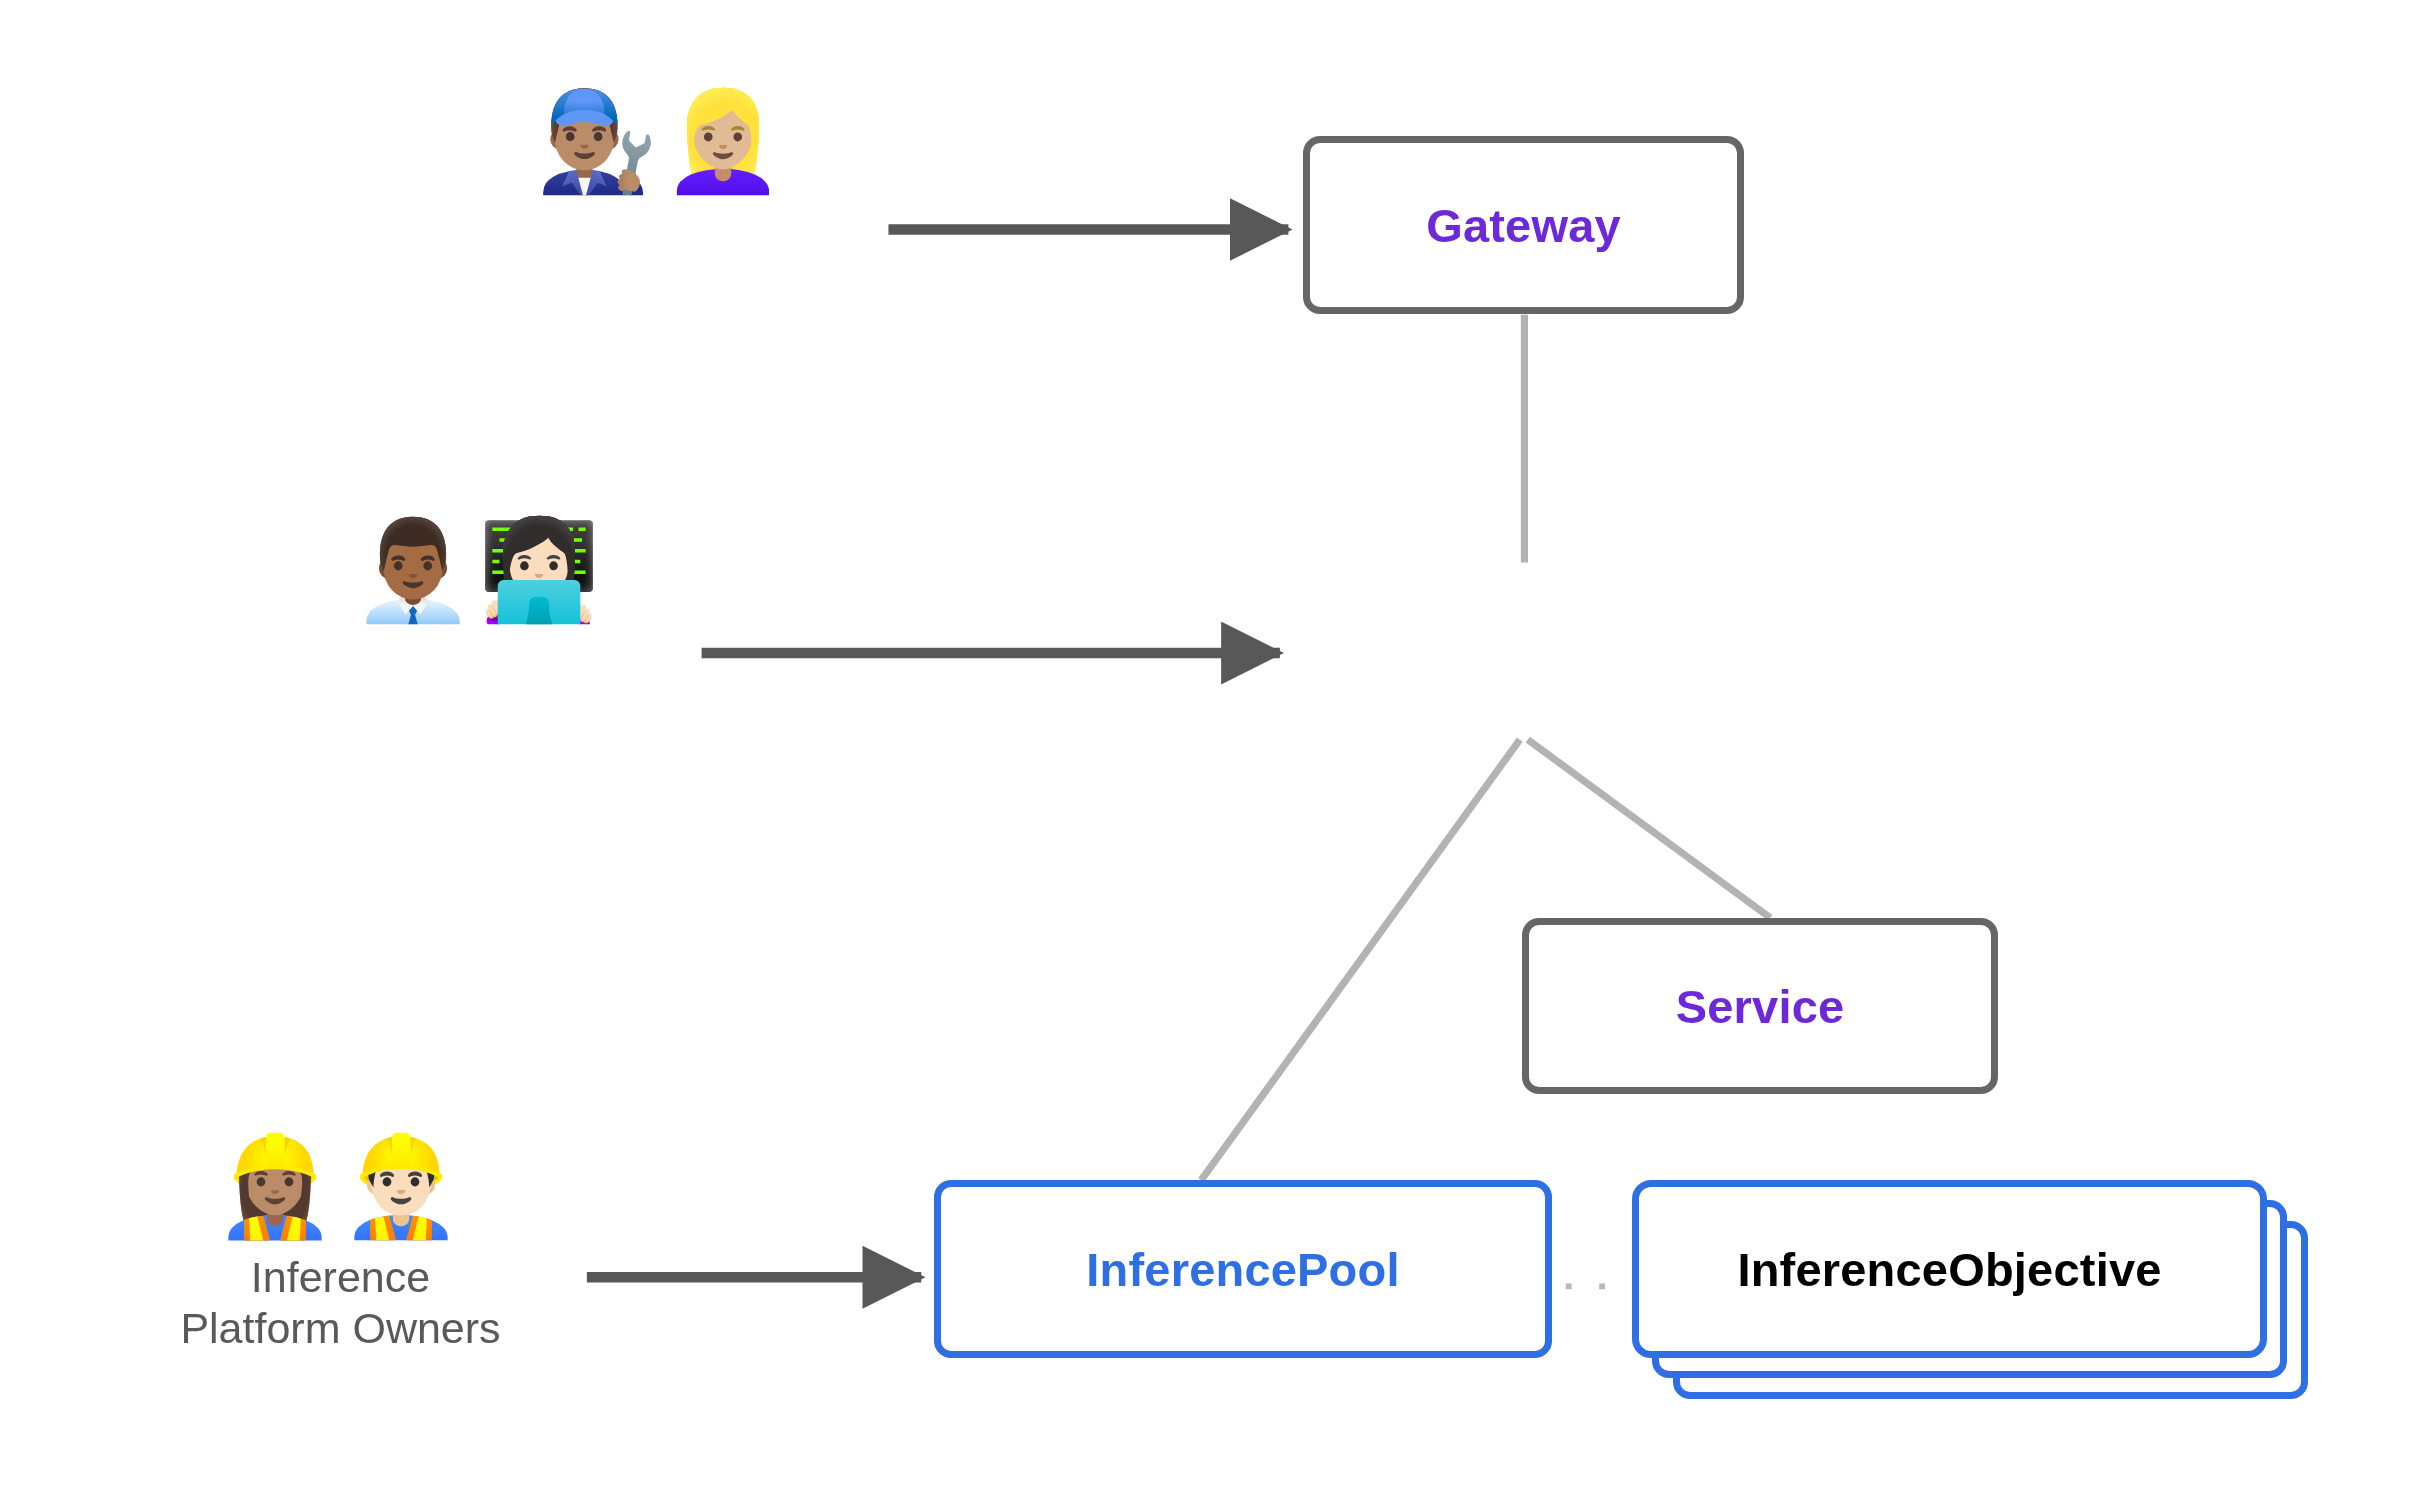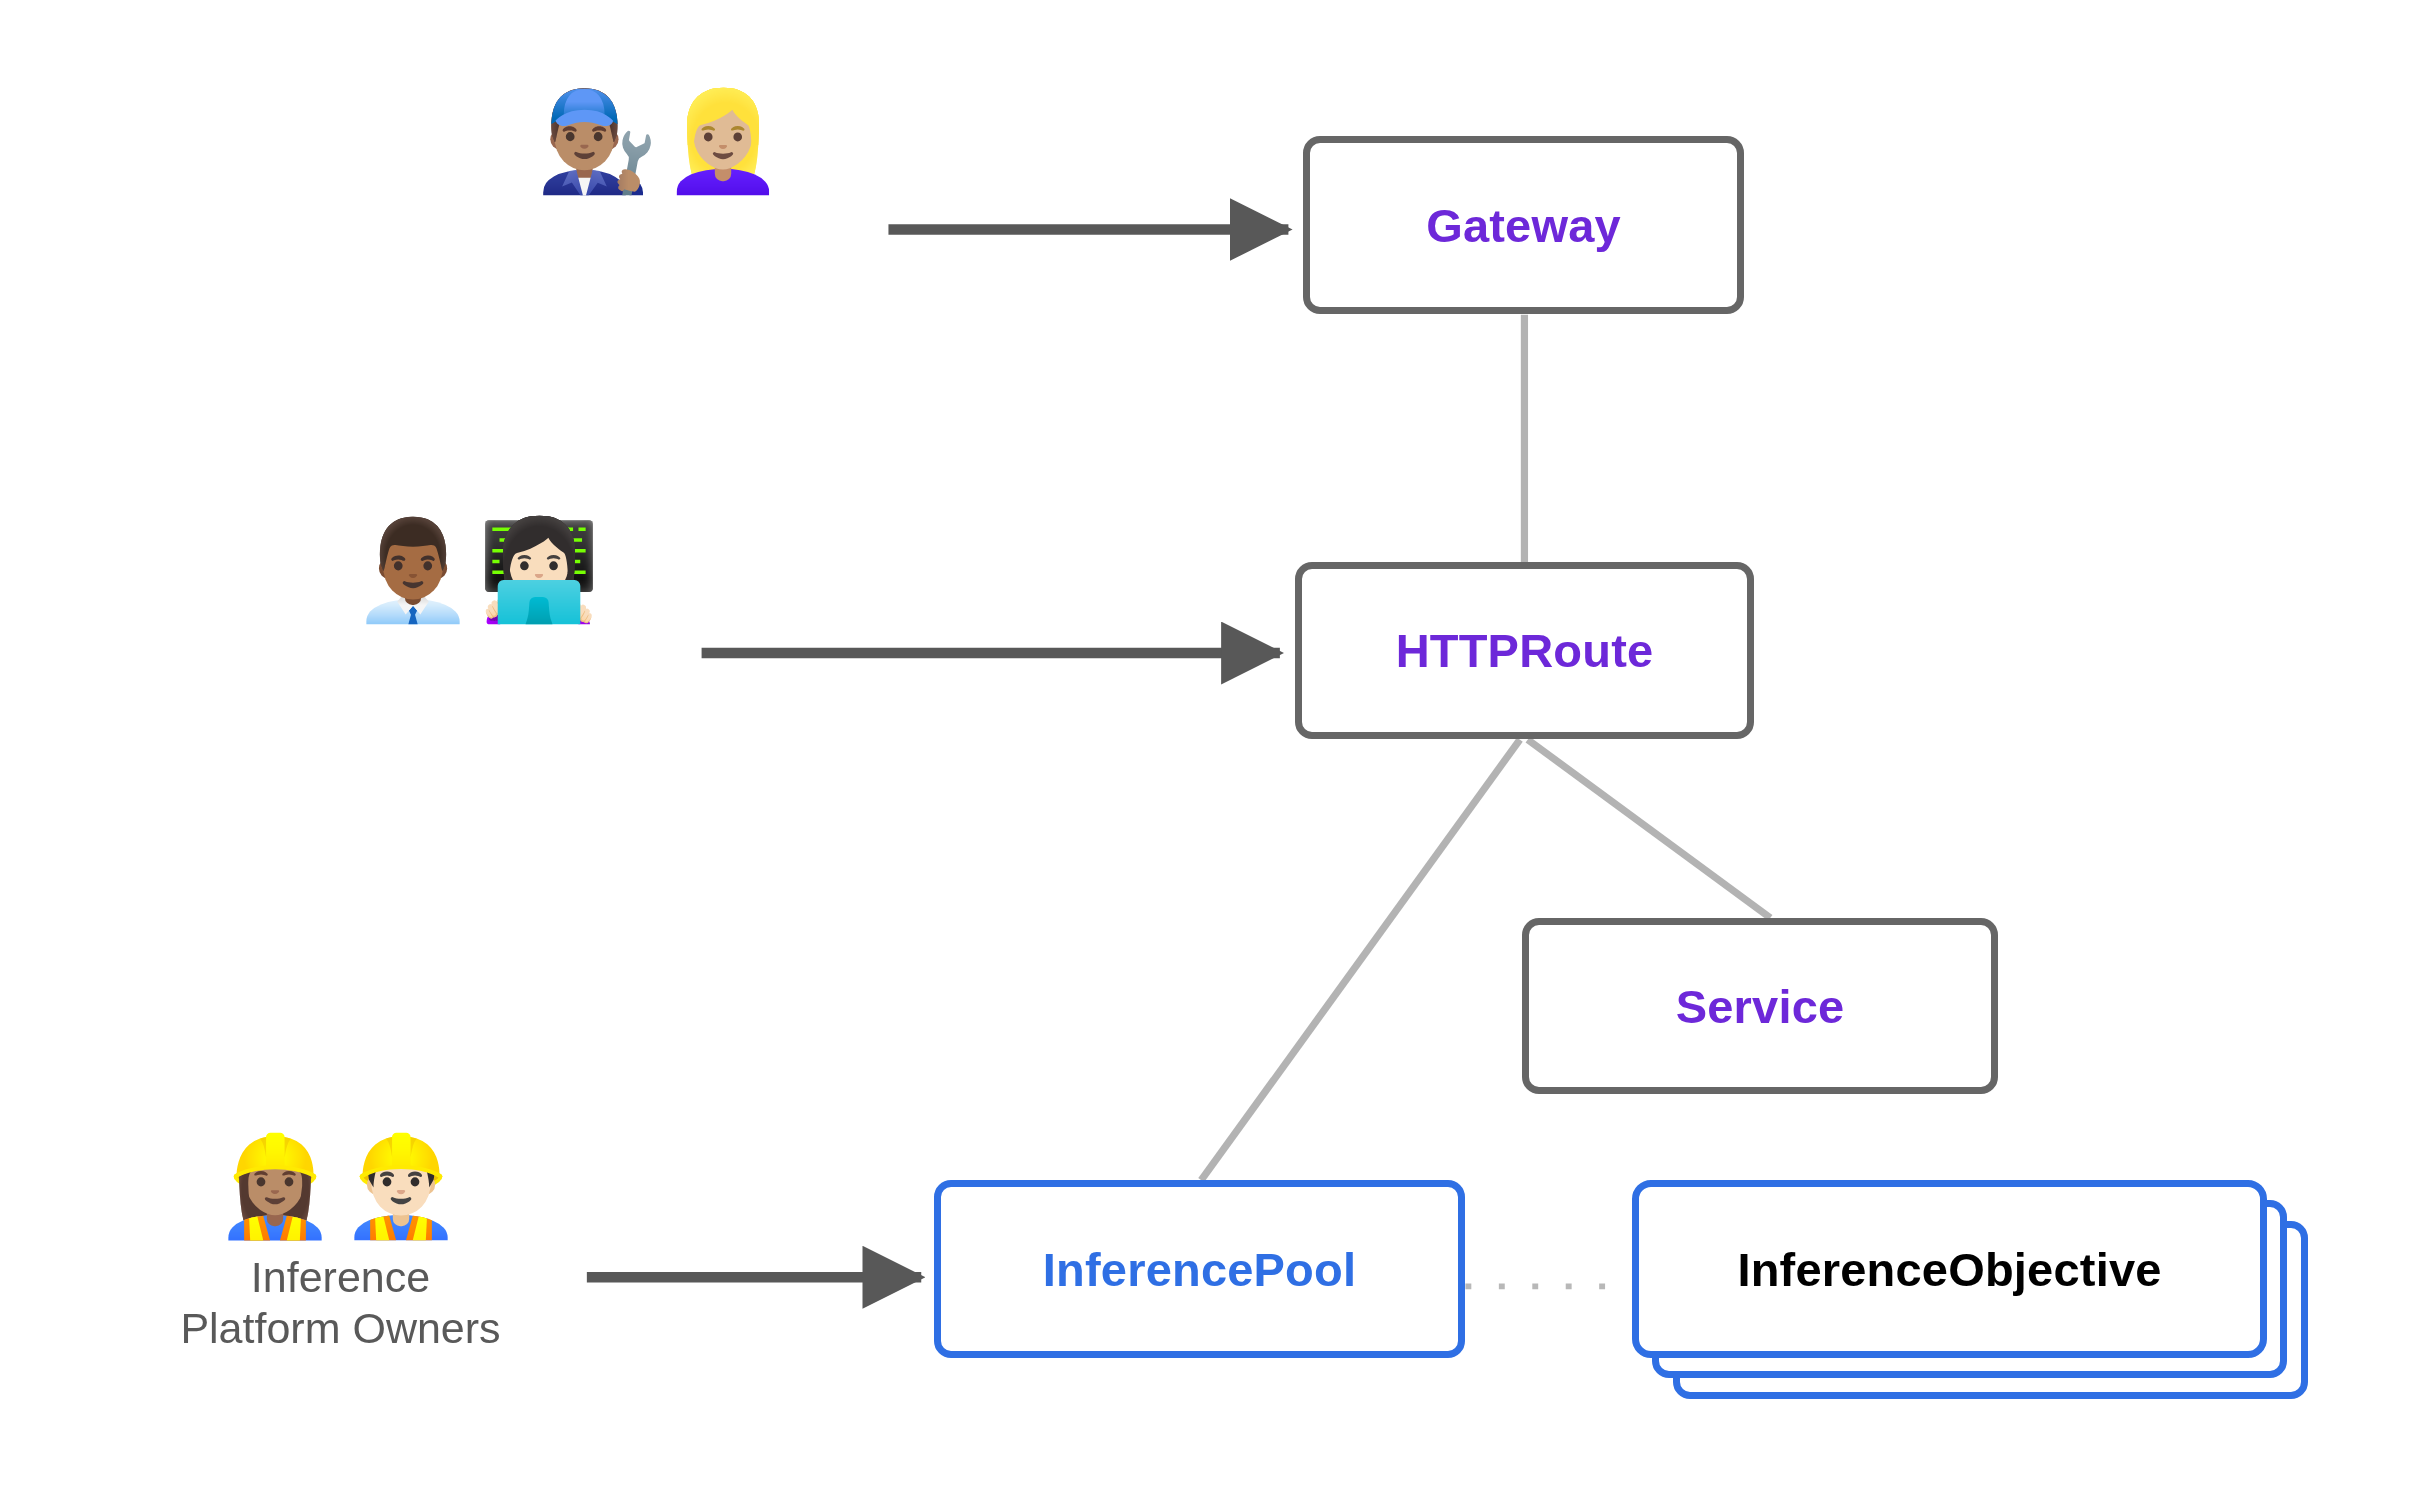--- a/index.html
+++ b/index.html
@@ -141,29 +141,26 @@
   <div class="persona" style="left:85px; top:1137px; width:511px;">
     <div class="persona-emojis">👷🏽‍♀️👷🏻‍♂️</div>
     <div class="persona-label">Inference
 Platform Owners</div>
   </div>
 
   <div class="node node-gray" style="left:1303px; top:136px; width:441px; height:178px;">
     <span class="node-label">Gateway</span>
   </div>
 
-  <div class="node node-gray" style="left:1295px; top:562px; width:459px; height:177px;">
-    <span class="node-label">HTTPRoute</span>
-  </div>
 
   <div class="node node-gray" style="left:1522px; top:918px; width:476px; height:176px;">
     <span class="node-label">Service</span>
   </div>
 
-  <div class="node node-blue" style="left:934px; top:1180px; width:531px; height:178px;">
+  <div class="node node-blue" style="left:934px; top:1180px; width:618px; height:178px;">
     <span class="node-label">InferencePool</span>
   </div>
 
   <div class="stack" style="left:1632px; top:1180px; width:675px; height:220px;">
     <div class="stack-shadow" style="left:41px; top:41px; width:635px; height:178px;"></div>
     <div class="stack-shadow" style="left:20.3px; top:20.3px; width:635px; height:178px;"></div>
     <div class="stack-front" style="width:635px; height:178px;">
       <span class="node-label">InferenceObjective</span>
     </div>
   </div>

